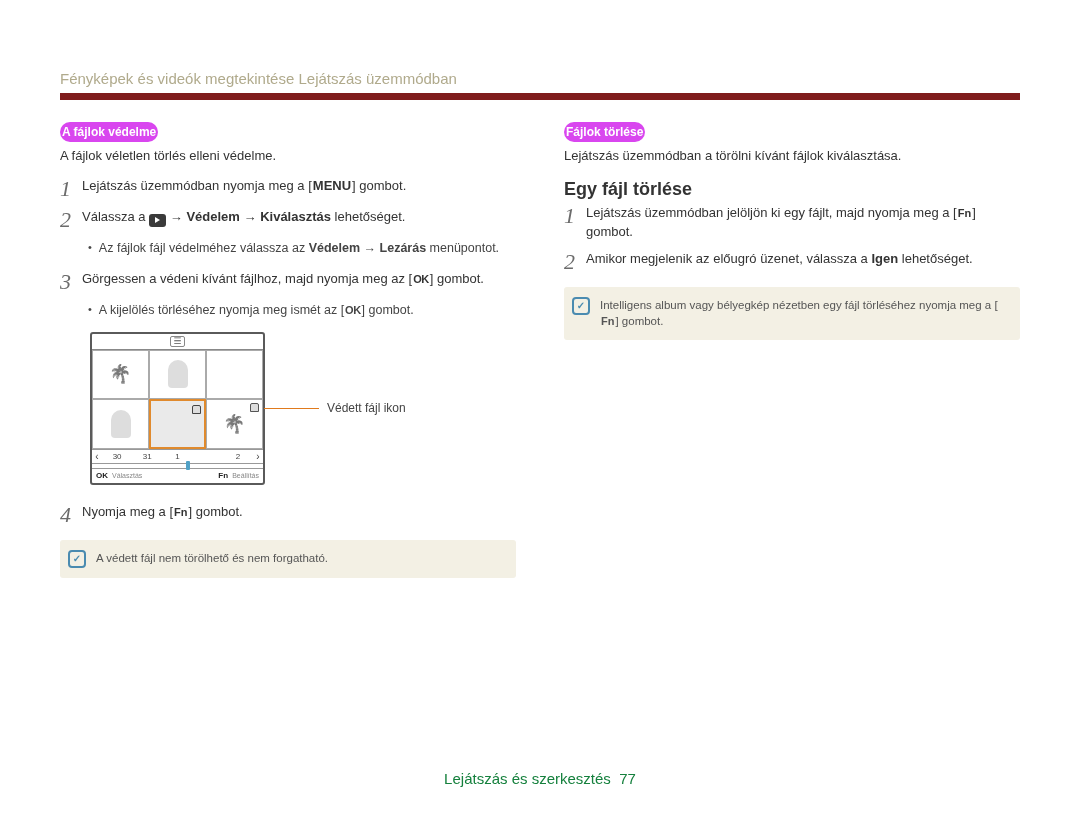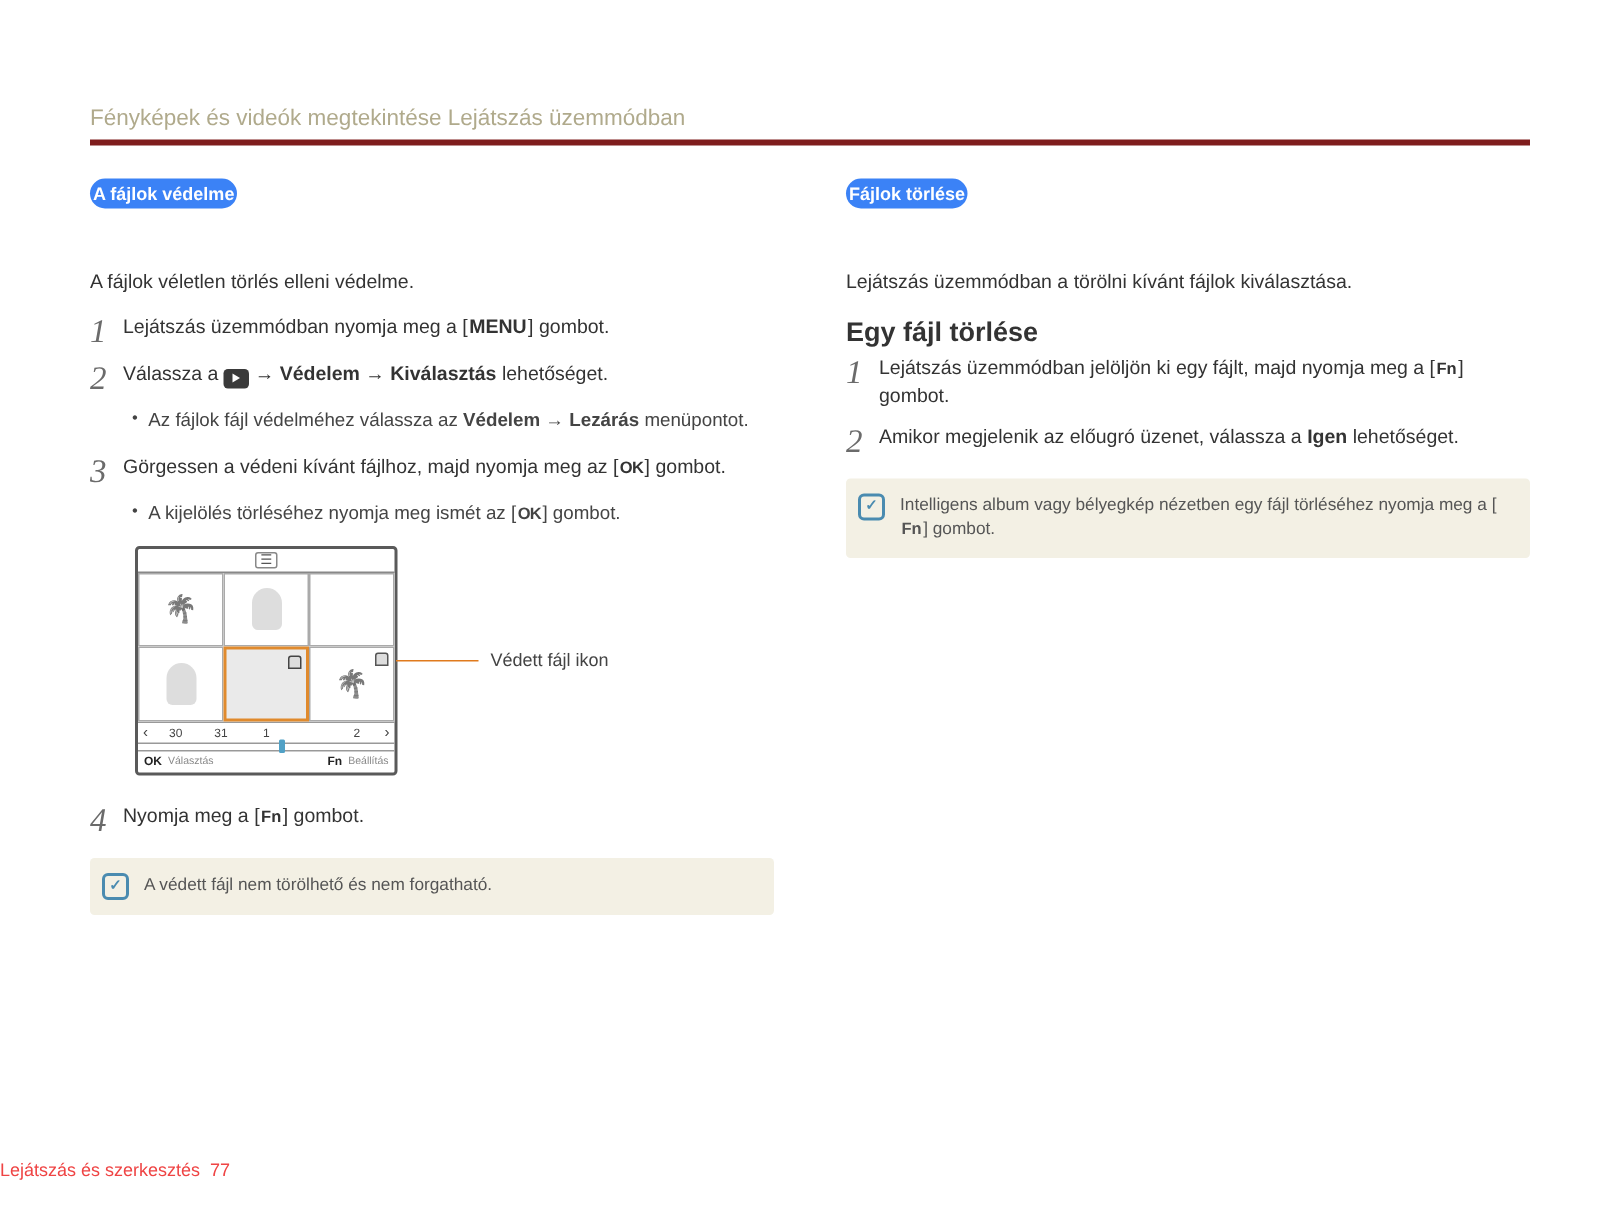--- a/index.html
+++ b/index.html
@@ -9,38 +9,38 @@
     color: #333;
     background: #fff;
     width: 1080px;
     height: 815px;
     position: relative;
     padding: 70px 60px 40px 60px;
   }
   .header-title {
     color: #b0aa8c;
     font-size: 15px;
-    border-bottom: 4px solid #7f1d1d;
+    border-bottom: 7px solid #7f1d1d;
     padding-bottom: 6px;
     margin-bottom: 22px;
   }
   .columns { display: flex; gap: 48px; }
   .col { flex: 1; min-width: 0; }
 
   .section-pill {
     display: inline-block;
-    background: #3b82f6;
+    background: #d946ef;
     color: #fff;
     font-size: 12px;
     font-weight: bold;
     border-radius: 10px;
     padding: 3px 2px;
     margin-bottom: 6px;
   }
-  .desc { margin-bottom: 14px; margin-top: 35px; }
+  .desc { margin-bottom: 14px; }
 
   .step { display: flex; align-items: flex-start; margin-bottom: 8px; }
   .step-num {
     font-family: Georgia, serif;
     font-style: italic;
     font-size: 22px;
     color: #6b6b6b;
     width: 22px;
     flex-shrink: 0;
     line-height: 1;
@@ -98,21 +98,21 @@
   .dia-row span{ flex:1; text-align:center; }
   .dia-row .arrow{ flex:0 0 10px; font-size:10px; color:#444;}
   .dia-bar{ height:5px; border-top:1px solid #999; position:relative;}
   .dia-bar .prog{ position:absolute; left:55%; width:4px; top:-3px; height:9px; background:#51a1c6; border-radius:1px;}
   .dia-foot{ display:flex; font-size:7px; color:#888; height:15px; align-items:center; padding:0 4px; gap:4px; border-top:1px solid #999;}
   .dia-foot b{ color:#222; font-size:8px; font-weight:bold;}
 
   .callout-line{ height:1px; background:#e07a1d; width:55px; margin-left:-1px; }
   .callout-label{ font-size:12px; color:#444; margin-left: 8px; white-space:nowrap;text-align:right;}
 
-  .footer{ position:absolute; bottom:28px; left:0; right:0; font-size:12px; color:#ef4444;}
+  .footer{ position:absolute; bottom:28px; left:0; right:0; text-align:center; font-size:15px; color:#15803d;}
 
   .playicon{ display:inline-flex; width:17px; height:13px; background:#3a3a3a; border-radius:3px; vertical-align:-2px; align-items:center; justify-content:center; }
   .playicon::after{ content:""; border-left:5px solid #fff; border-top:3px solid transparent; border-bottom:3px solid transparent; }
 
   .ok-glyph{ font-weight:bold; font-size:11px; letter-spacing:-0.5px;}
   .fn-glyph{ font-weight:bold; font-size:11px;}
 </style>
 </head>
 <body>
 

